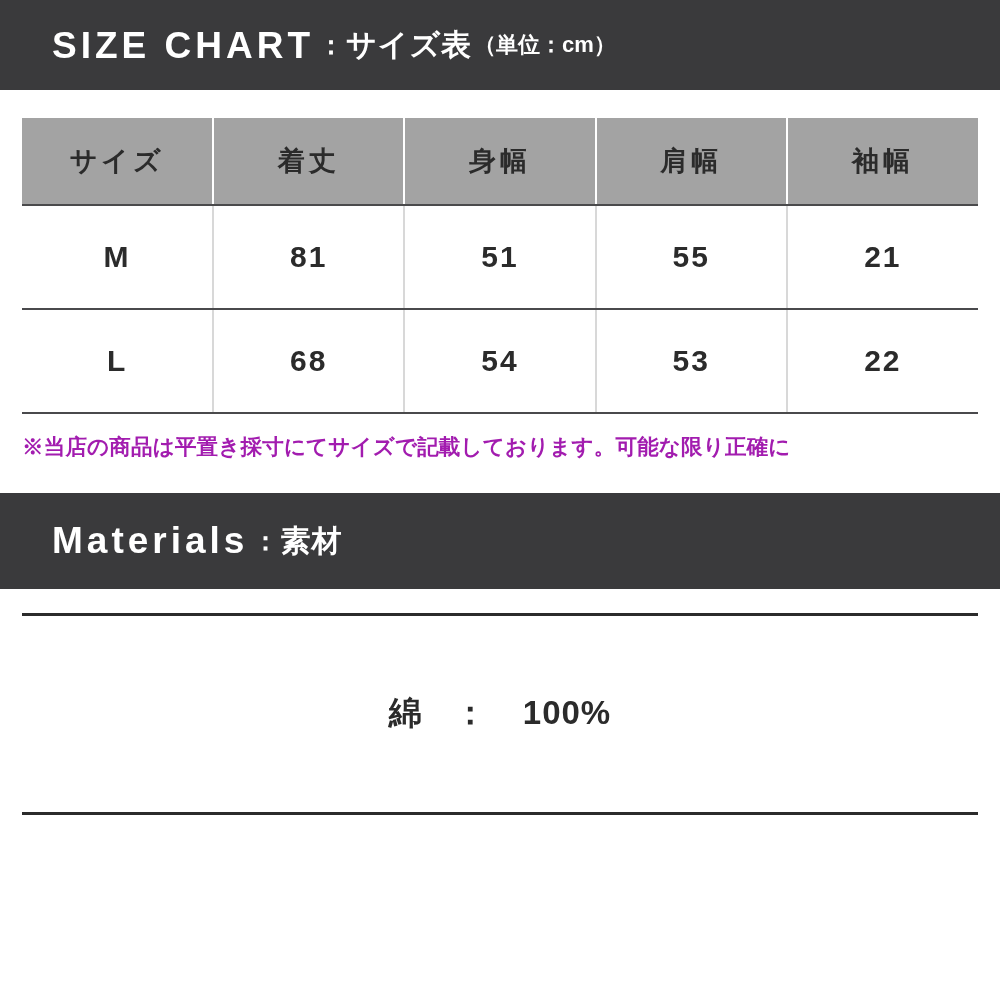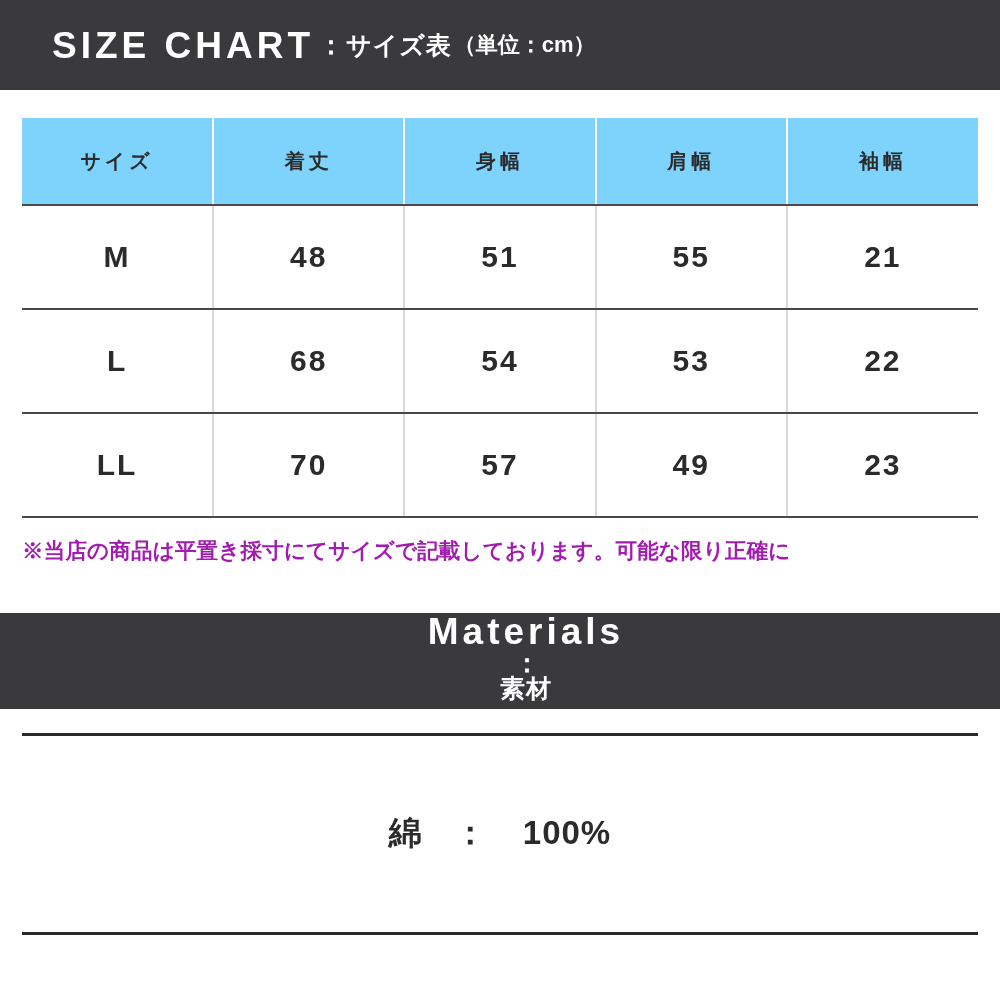--- a/index.html
+++ b/index.html
@@ -30,38 +30,37 @@
     align-items: center;
     box-sizing: border-box;
   }
   .bar-size {
     height: 90px;
     padding: 0 0 0 52px;
   }
   .bar-materials {
     height: 96px;
     padding: 0 0 0 52px;
-    margin-top: 44px;
-    flex-direction: column;
+    margin-top: 28px;
   }
 
   .bar-title-latin {
     font-size: 37px;
     font-weight: bold;
     letter-spacing: 4px;
     line-height: 1;
   }
   .bar-sep {
     font-size: 26px;
     font-weight: bold;
     margin: 0 2px 0 4px;
     line-height: 1;
   }
   .bar-title-jp {
-    font-size: 25px;
+    font-size: 30px;
     font-weight: bold;
     letter-spacing: 1px;
     line-height: 1;
   }
   .bar-unit {
     font-size: 22px;
     font-weight: bold;
     letter-spacing: 0px;
     margin-left: 2px;
     line-height: 1;
@@ -79,23 +78,23 @@
     table-layout: fixed;
   }
   table.size-chart th,
   table.size-chart td {
     text-align: center;
     vertical-align: middle;
     border-bottom: 2px solid #4a4a4c;
     font-weight: bold;
   }
   table.size-chart thead th {
-    background: #7dd3fc;
+    background: #a3a3a3;
     height: 84px;
-    font-size: 20px;
+    font-size: 27px;
     letter-spacing: 4px;
     color: #2b2b2b;
     border-right: 2px solid #ffffff;
     border-bottom: 2px solid #4a4a4c;
   }
   table.size-chart thead th:last-child {
     border-right: none;
   }
   table.size-chart tbody td {
     height: 100px;
@@ -178,39 +177,32 @@
           <th>サイズ</th>
           <th>着丈</th>
           <th>身幅</th>
           <th>肩幅</th>
           <th>袖幅</th>
         </tr>
       </thead>
       <tbody>
         <tr>
           <td>M</td>
-          <td>48</td>
+          <td>81</td>
           <td>51</td>
           <td>55</td>
           <td>21</td>
         </tr>
         <tr>
           <td>L</td>
           <td>68</td>
           <td>54</td>
           <td>53</td>
           <td>22</td>
         </tr>
-        <tr>
-          <td>LL</td>
-          <td>70</td>
-          <td>57</td>
-          <td>49</td>
-          <td>23</td>
-        </tr>
       </tbody>
     </table>
   </div>
 
   <div class="note">
     <p>※当店の商品は平置き採寸にてサイズで記載しております。可能な限り正確に</p>
   </div>
 
   <div class="bar bar-materials">
     <span class="bar-title-latin">Materials</span>

